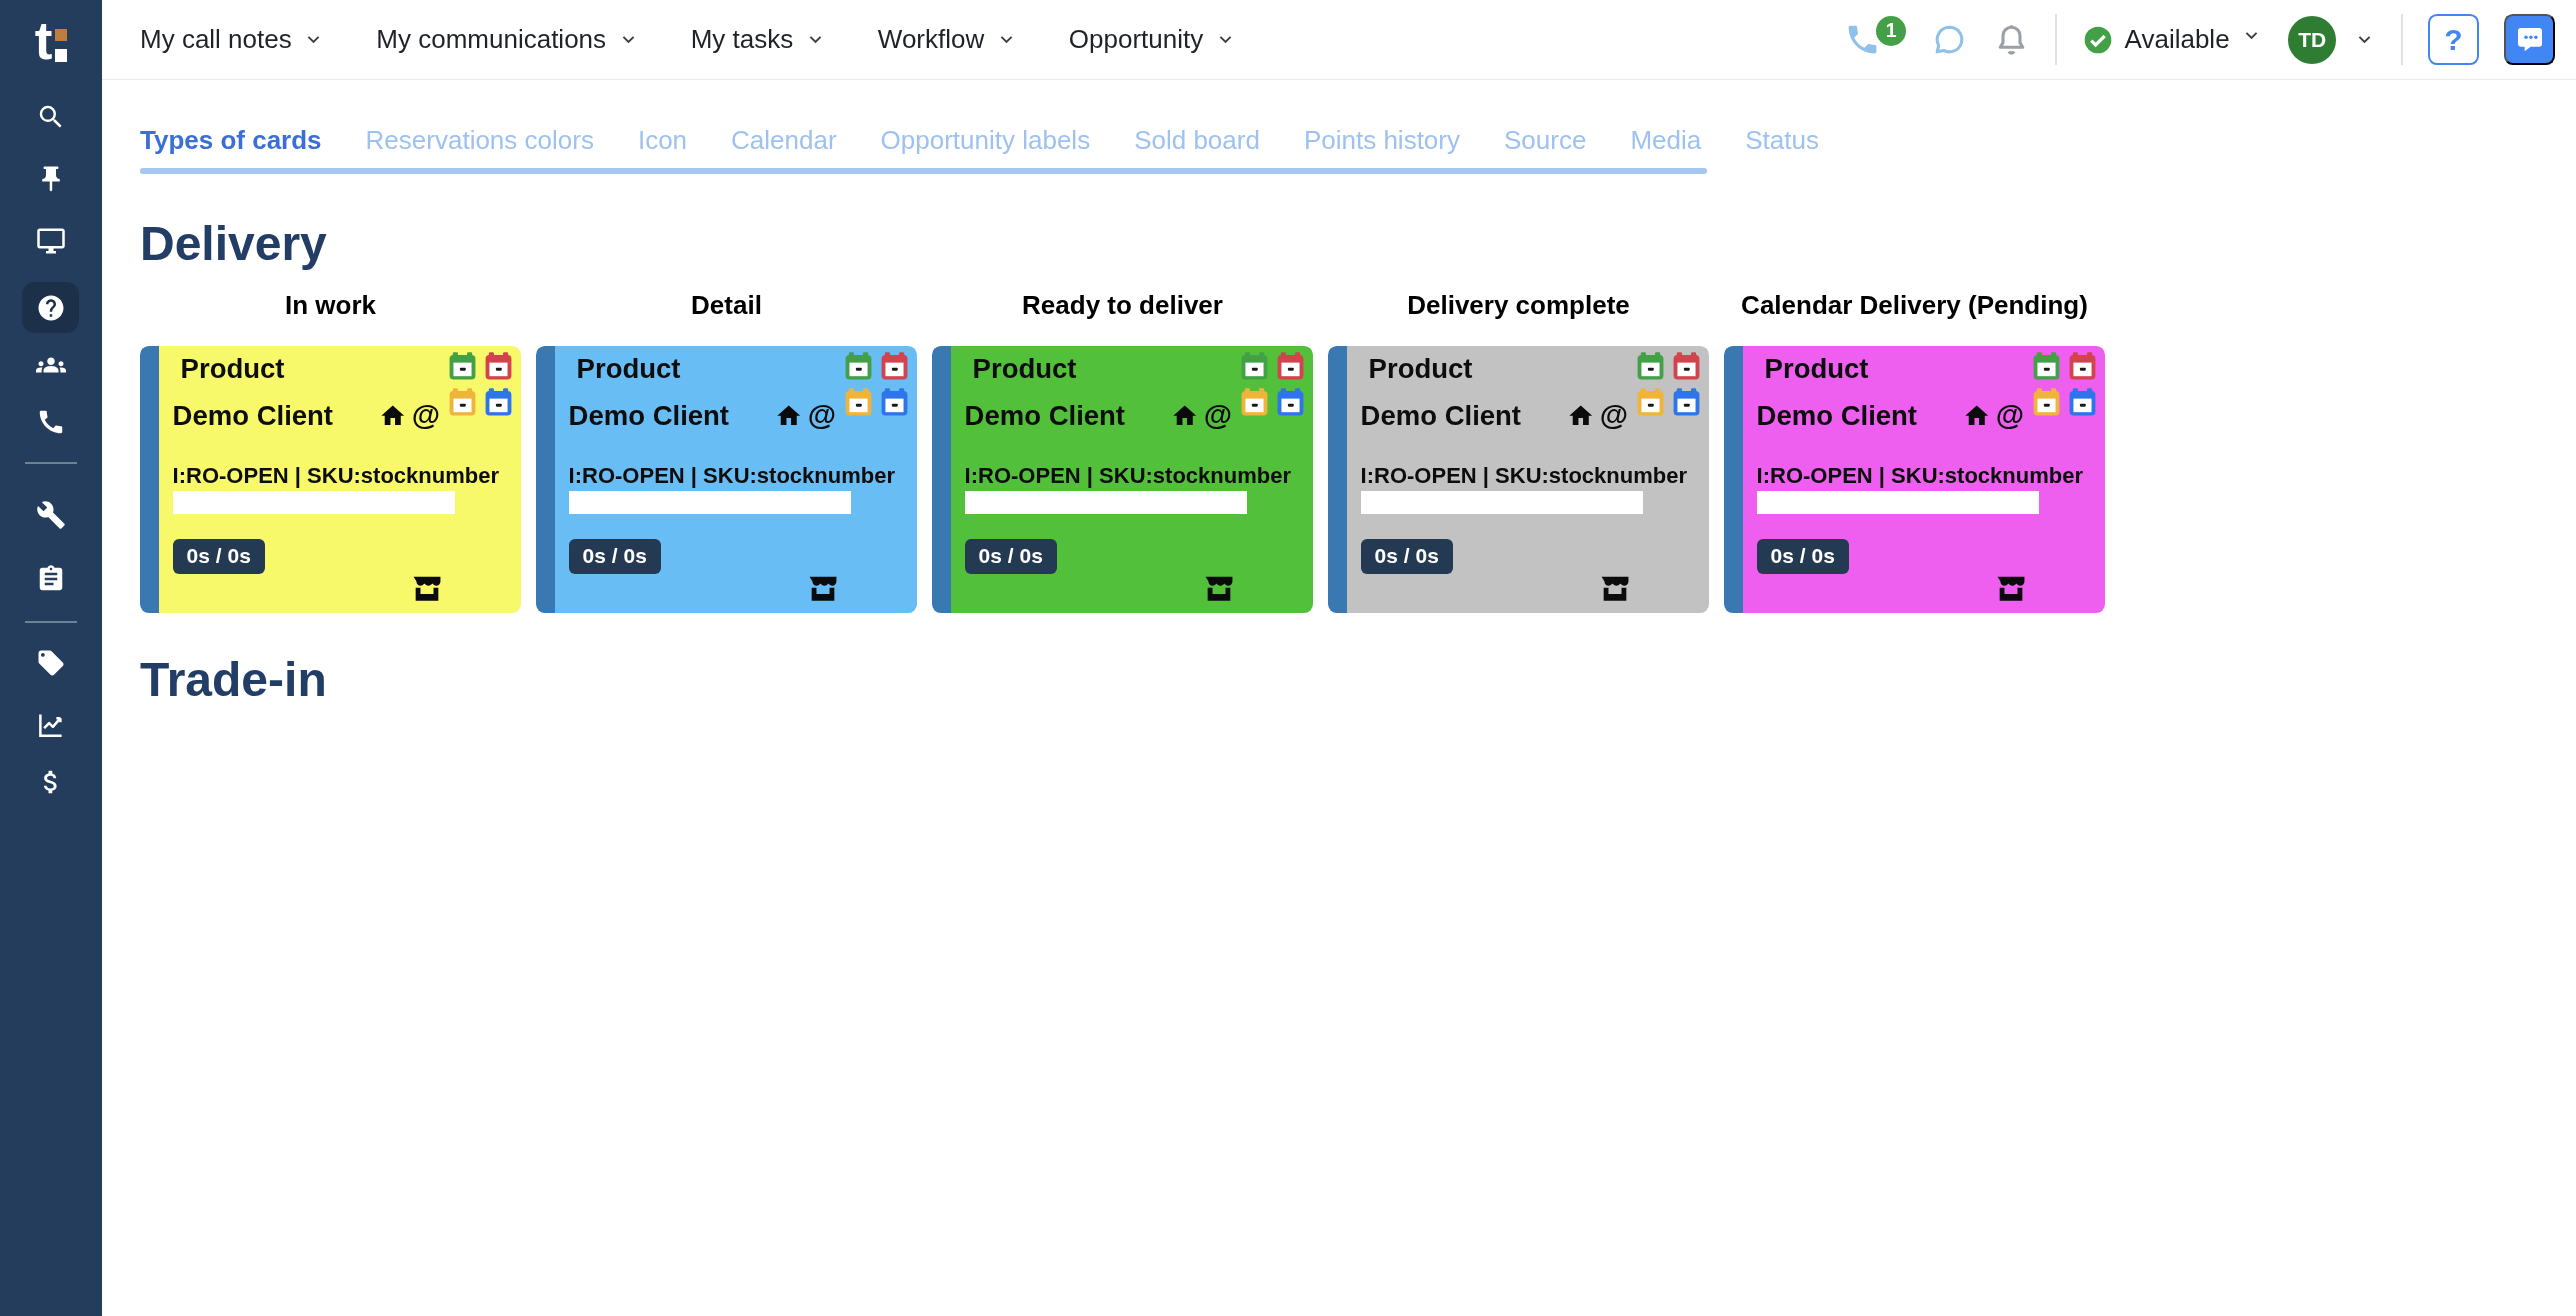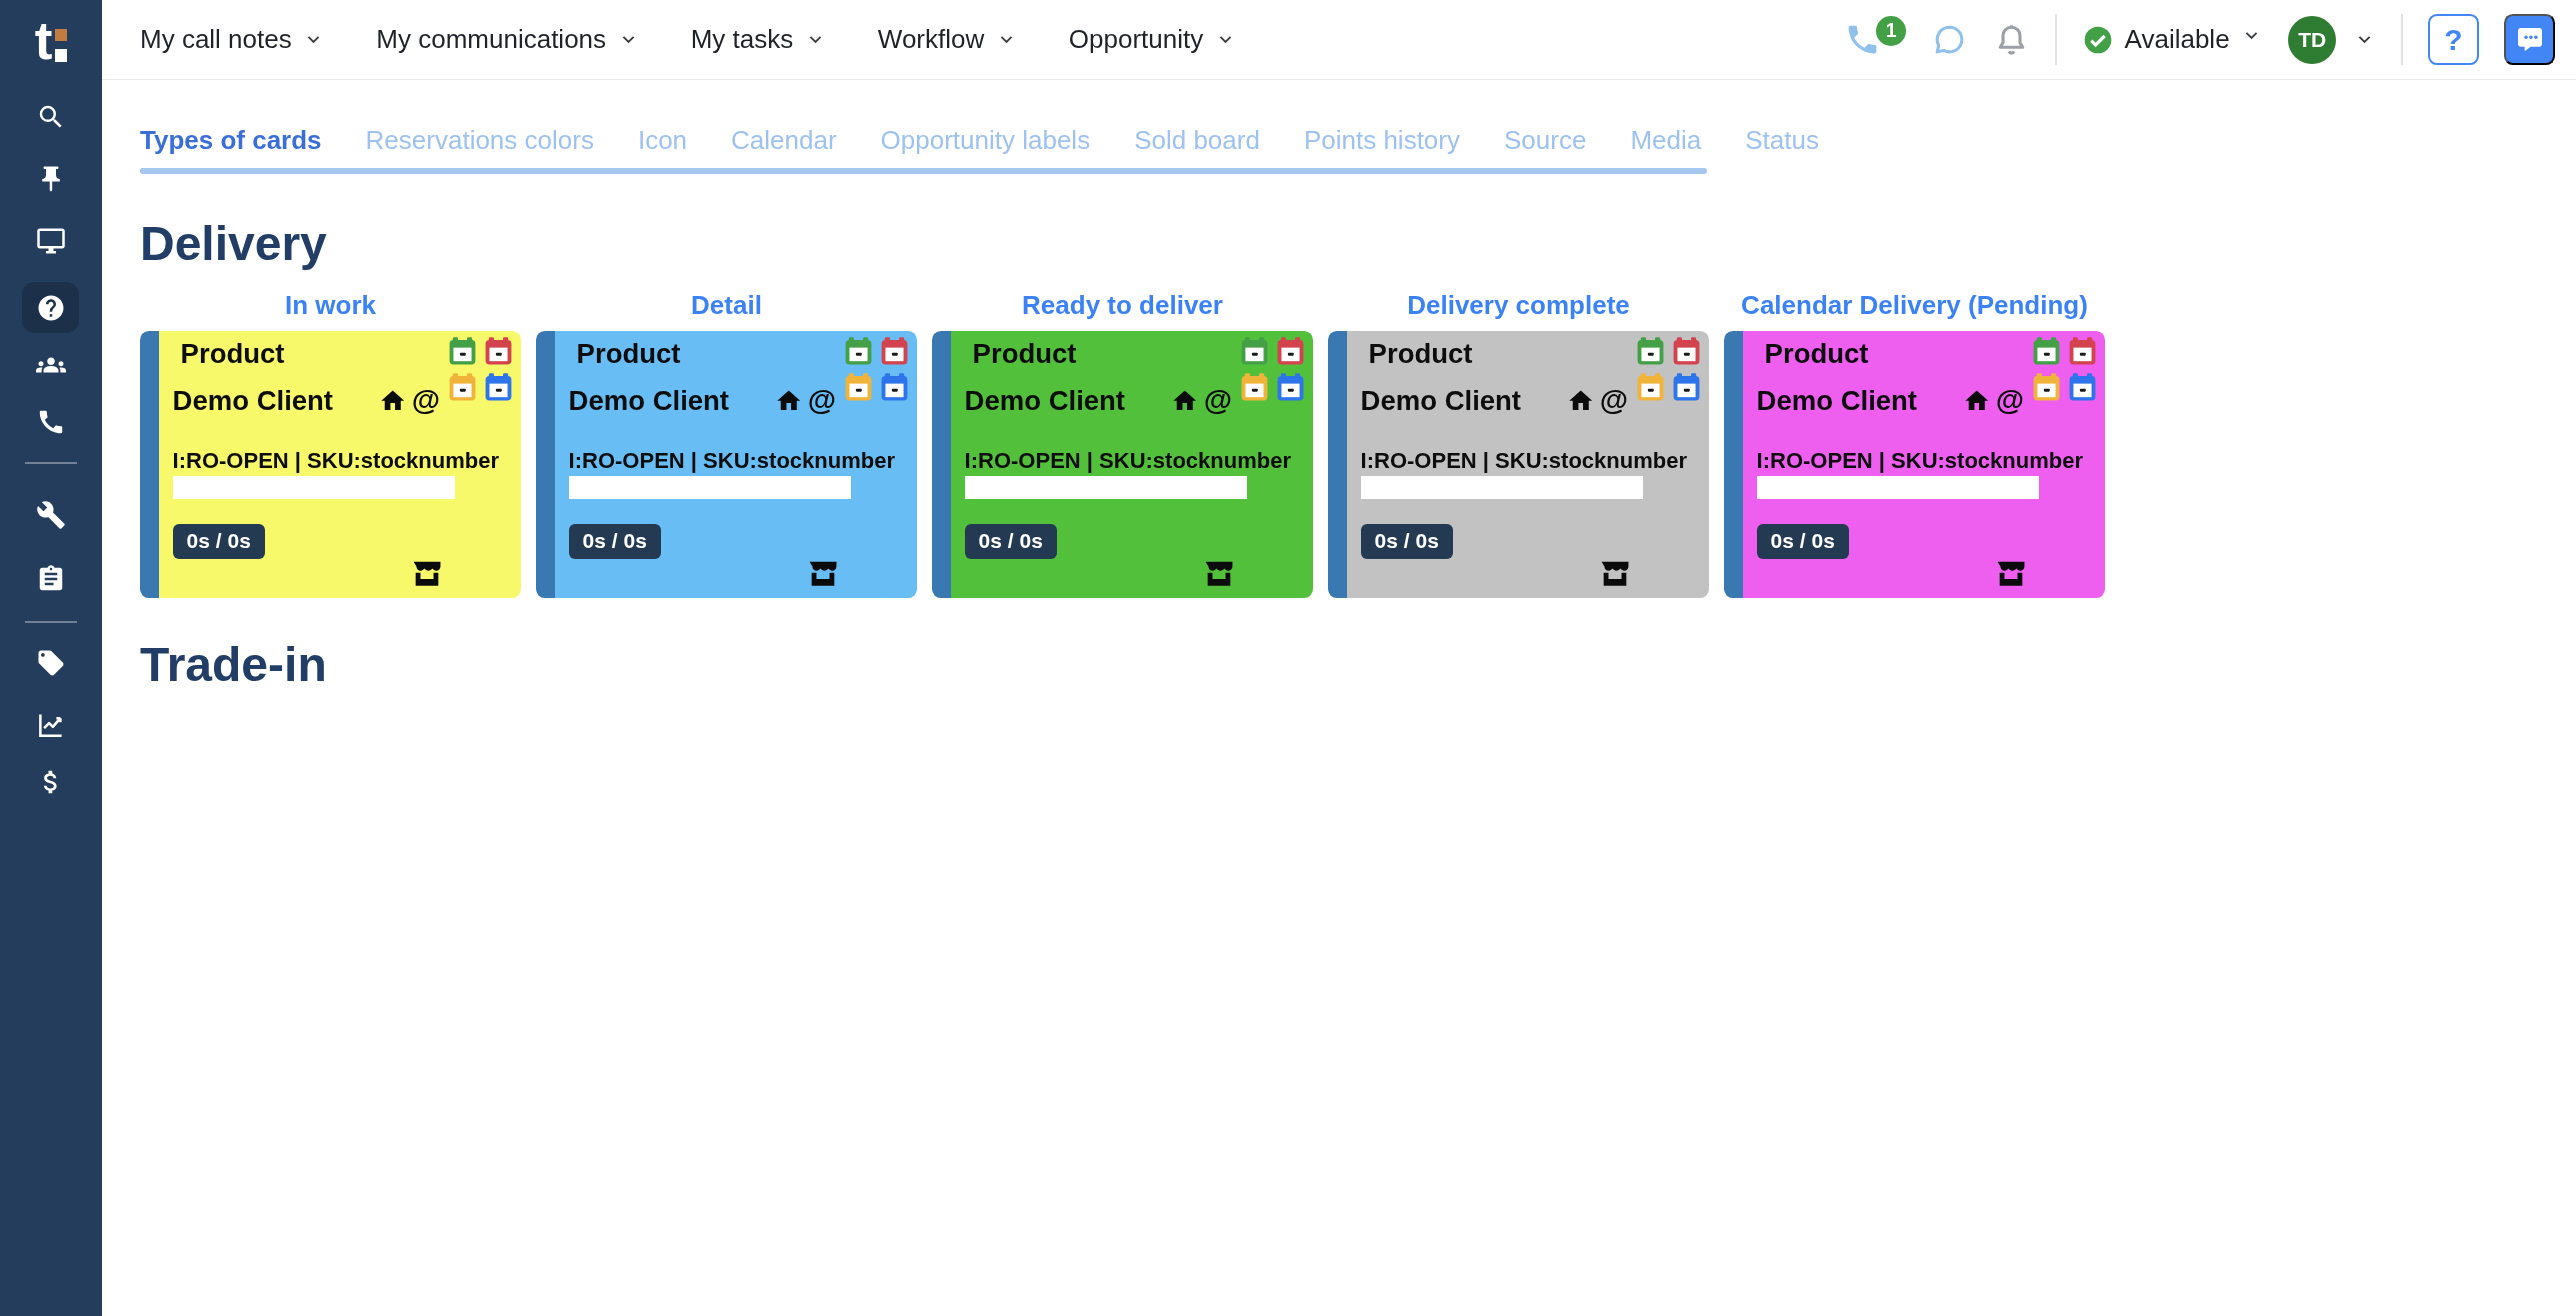--- a/index.html
+++ b/index.html
@@ -42,21 +42,21 @@
   
   .content { position:absolute; left:102px; top:81px; width:2474px; }
   .tabs { margin:44px 0 0 38px; }
   .tab-row { display:flex; gap:44px; align-items:flex-end; }
   .tab { font-size:26px; color:#9dc1f0; cursor:pointer; white-space:nowrap; }
   .tab.active { color:#3a6fd8; font-weight:700; }
   .tab-underline { width:1567px; height:5.3px; background:#a6c8f0; border-radius:2.7px; margin-top:12.4px; }
   .section-title { margin:42px 0 0 38px; font-size:48px; font-weight:700; color:#223e66; }
   .board { margin:19.5px 0 0 38px; display:flex; gap:15px; }
   .column { width:381px; }
-  .col-header { text-align:center; font-size:26px; font-weight:600; color:#3b82f6; margin-bottom:10px; white-space:nowrap; }
+  .col-header { text-align:center; font-size:26px; font-weight:600; color:#000000; margin-bottom:25px; white-space:nowrap; }
 
   
   .card { width:381px; height:267px; border-radius:8.9px; display:flex; overflow:hidden; }
   .card-bar { width:18.6px; background:#3a78b2; flex:none; }
   .card-body { position:relative; flex:1; }
   .c-product { position:absolute; top:7px; left:22px; font-size:27.5px; font-weight:700; color:#0d0d0d; }
   .c-cals { position:absolute; top:4.4px; right:7px; display:grid; grid-template-columns:31px 31px; gap:5.3px; }
   .cal { width:31px; height:31px; display:block; }
   .cal-g { color:#43a047; } .cal-r { color:#d3434e; } .cal-o { color:#f0b43a; } .cal-b { color:#2e74ea; }
   .c-client-row { position:absolute; top:53px; left:14px; display:flex; align-items:center; }

